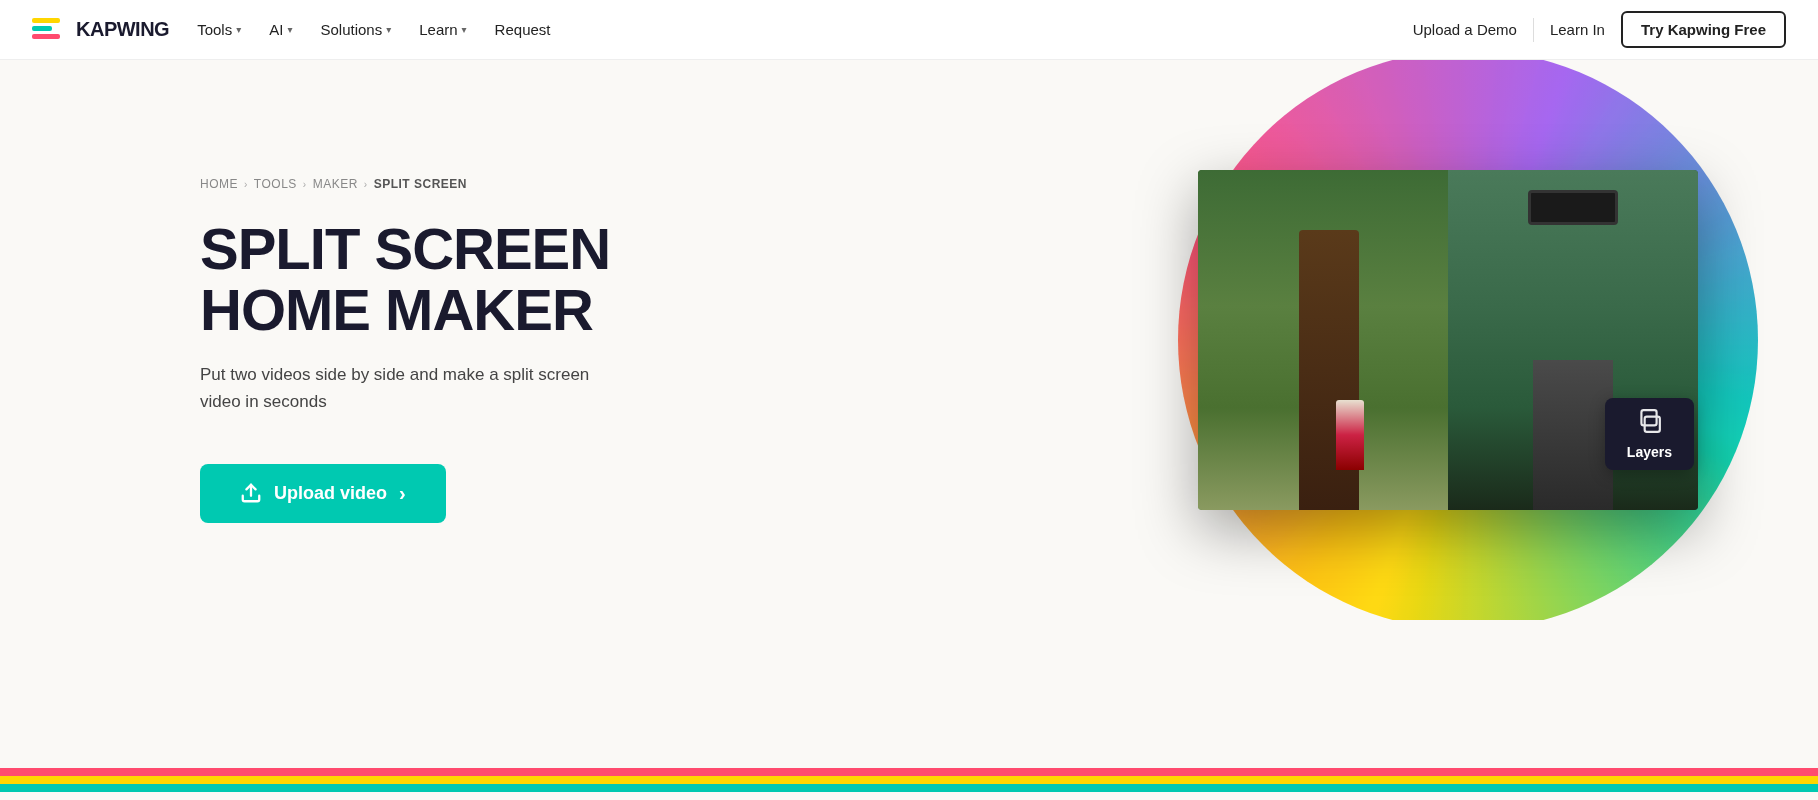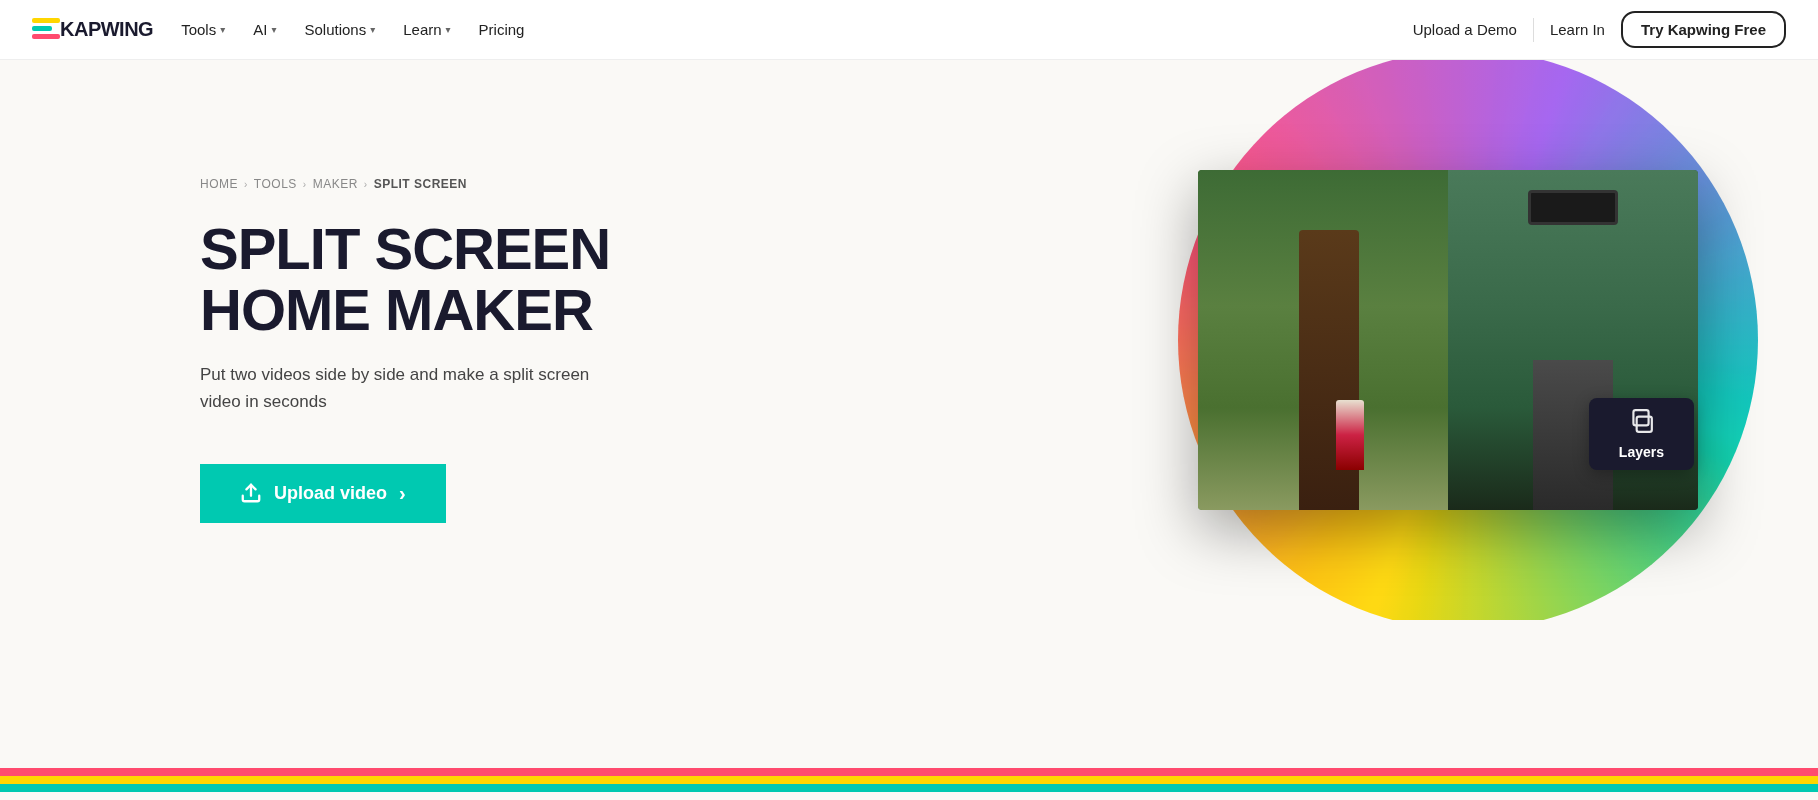--- a/index.html
+++ b/index.html
@@ -5,58 +5,58 @@
     * { margin: 0; padding: 0; box-sizing: border-box; }
     body { font-family: -apple-system, BlinkMacSystemFont, 'Segoe UI', Helvetica, Arial, sans-serif; background: #faf9f6; overflow-x: hidden; }
 
     
     nav {
       display: flex; align-items: center; justify-content: space-between;
       padding: 0 32px; height: 60px; background: #fff;
       border-bottom: 1px solid #eee; position: relative; z-index: 10;
     }
     .nav-left { display: flex; align-items: center; gap: 28px; }
-    .logo { display: flex; align-items: center; gap: 0; text-decoration: none; }
+    .logo { display: flex; align-items: center; gap: 16px; text-decoration: none; }
     .logo-icon { width: 28px; height: 24px; position: relative; }
     .logo-bar { position: absolute; height: 5px; border-radius: 2px; }
     .logo-bar-1 { background: #FFD600; width: 28px; top: 0; }
     .logo-bar-2 { background: #00C9B1; width: 20px; top: 8px; }
     .logo-bar-3 { background: #FF4B6E; width: 28px; top: 16px; }
     .logo-text { font-size: 20px; font-weight: 800; color: #1a1a2e; letter-spacing: -0.5px; }
     .nav-link {
       font-size: 15px; font-weight: 500; color: #222; text-decoration: none;
       display: flex; align-items: center; gap: 4px; cursor: pointer;
     }
     .chevron { font-size: 10px; color: #666; }
     .nav-right { display: flex; align-items: center; gap: 16px; }
     .nav-divider { width: 1px; height: 24px; background: #ddd; }
     .btn-demo { font-size: 15px; color: #222; text-decoration: none; cursor: pointer; font-weight: 500; }
     .btn-signin { font-size: 15px; color: #222; text-decoration: none; cursor: pointer; font-weight: 500; }
     .btn-try {
       font-size: 15px; font-weight: 600; color: #222;
-      border: 2px solid #222; border-radius: 14px; padding: 8px 18px;
+      border: 2px solid #222; border-radius: 6px; padding: 8px 18px;
       text-decoration: none; cursor: pointer; background: #fff;
       transition: background 0.2s;
     }
 
     
     .main { display: flex; align-items: center; min-height: 540px; position: relative; padding: 0 0 0 200px; overflow: hidden; }
 
     
     .left { flex: 0 0 520px; z-index: 2; padding-top: 20px; }
     .breadcrumb { display: flex; align-items: center; gap: 6px; font-size: 12px; color: #888; margin-bottom: 28px; letter-spacing: 0.5px; }
     .breadcrumb a { color: #888; text-decoration: none; font-weight: 500; }
     .breadcrumb-sep { color: #aaa; font-size: 10px; }
     .breadcrumb-current { color: #555; font-weight: 600; }
     .hero-title { font-size: 58px; font-weight: 900; color: #1a1a2e; line-height: 1.05; margin-bottom: 20px; letter-spacing: -1px; }
     .hero-desc { font-size: 17px; color: #444; line-height: 1.6; margin-bottom: 48px; max-width: 420px; }
     .btn-upload {
       display: inline-flex; align-items: center; gap: 12px;
       background: #00C9B1; color: #fff; font-size: 18px; font-weight: 700;
-      padding: 18px 40px; border-radius: 0; text-decoration: none; cursor: pointer;
+      padding: 18px 40px; border-radius: 8px; text-decoration: none; cursor: pointer;
       border: none; transition: background 0.2s;
     }
     .upload-icon { display: flex; align-items: center; }
     .btn-arrow { font-size: 20px; }
 
     
     .right { flex: 1; position: relative; height: 560px; display: flex; align-items: center; justify-content: center; }
 
     
     .big-circle {
@@ -131,21 +131,21 @@
 
     
     .layers-badge {
       position: absolute;
       bottom: calc(50% - 170px + 40px);
       right: 124px;
       z-index: 4;
       background: #1a1a2e;
       color: #fff;
       border-radius: 8px;
-      padding: 10px 30px;
+      padding: 10px 22px;
       display: flex; flex-direction: column; align-items: center; gap: 4px;
       font-size: 14px; font-weight: 600;
       box-shadow: 0 4px 16px rgba(0,0,0,0.3);
     }
     .layers-icon { font-size: 22px; opacity: 0.9; }
 
     
     .color-bars {
       position: absolute;
       bottom: 0; left: 0; right: 0;
@@ -182,21 +182,21 @@
     </span>
     <span class="nav-link">
       <span>Solutions</span>
       <span class="chevron">▾</span>
     </span>
     <span class="nav-link">
       <span>Learn</span>
       <span class="chevron">▾</span>
     </span>
     <span class="nav-link">
-      <span>Pricing</span>
+      <span>Request</span>
     </span>
   </div>
 
   <div class="nav-right">
     <a class="btn-demo" href="#">Upload a Demo</a>
     <div class="nav-divider"></div>
     <a class="btn-signin" href="#">Learn In</a>
     <a class="btn-try" href="#">Try Kapwing Free</a>
   </div>
 </nav>

